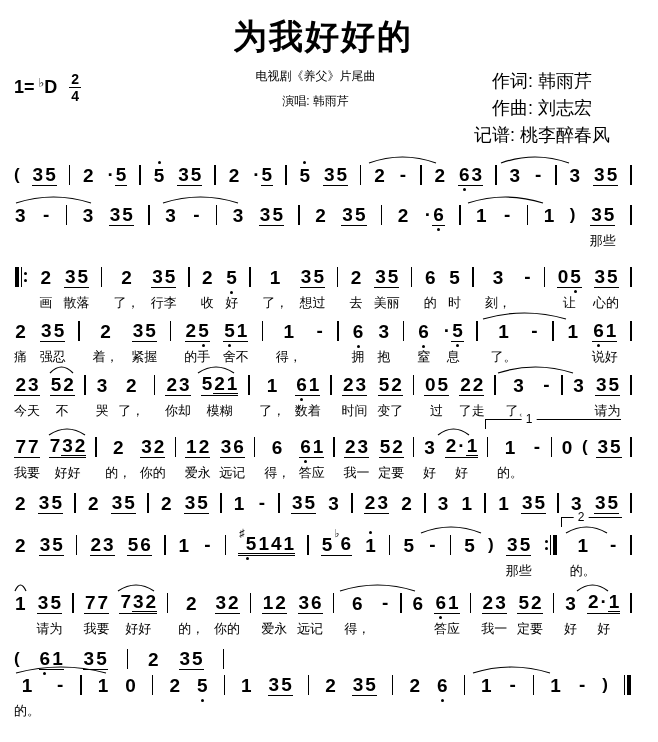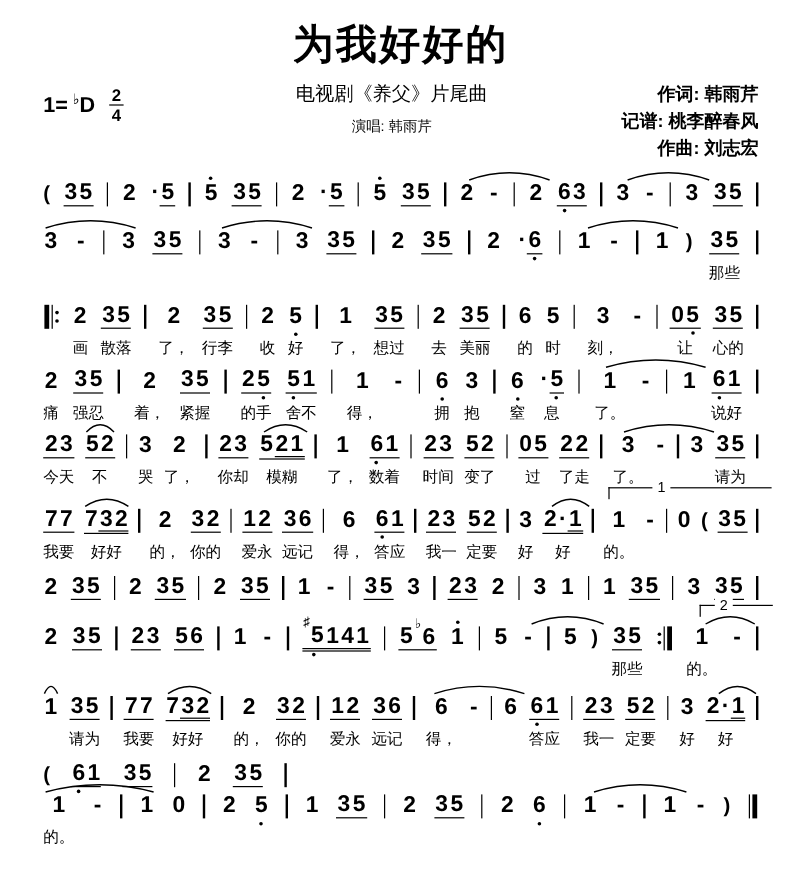--- a/index.html
+++ b/index.html
@@ -1,28 +1,28 @@
 <!DOCTYPE html>
 <html><head>
 <meta charset="utf-8">
 <style>
   html,body{margin:0;padding:0;background:#fff;color:#000;}
   body{width:658px;height:742px;font-family:"Liberation Sans","DejaVu Sans",sans-serif;overflow:hidden;}
-  .sheet{box-sizing:border-box;width:658px;height:742px;padding:8px 26px 0 36px;}
+  .sheet{box-sizing:border-box;width:658px;height:742px;padding:8px 26px 0 14px;}
   .title{text-align:center;font-size:34px;font-weight:bold;letter-spacing:2px;margin-top:6px;font-family:"Liberation Sans",sans-serif;}
   .meta{display:flex;margin-top:8px;align-items:flex-start;}
   .keysig{width:165px;font-size:18px;font-weight:bold;display:flex;align-items:center;padding-top:4px;}
   .flat{font-size:12px;position:relative;top:-5px;margin-left:4px;}
   .meter{display:inline-flex;flex-direction:column;align-items:center;font-size:14px;font-weight:bold;line-height:1;margin-left:12px;}
   .meter .num{border-bottom:1.5px solid #000;padding:0 2px 1px;}
   .meter .den{padding-top:1px;}
   .center-col{flex:1;text-align:center;}
-  .subtitle{font-size:16px;}
+  .subtitle{font-size:12px;}
   .singer{font-size:12px;margin-top:8px;}
-  .credits{width:180px;font-size:15px;line-height:1.5;text-align:right;font-weight:bold;}
+  .credits{width:180px;font-size:18px;line-height:1.5;text-align:center;}
   .lines{margin-top:2px;}
   .m-line{position:relative;display:flex;justify-content:space-between;align-items:flex-start;}
   .cell{display:flex;flex-direction:column;align-items:center;}
   .note{display:flex;align-items:center;height:24px;font-weight:bold;font-size:19px;white-space:nowrap;}
   .grp{display:inline-block;white-space:nowrap;line-height:1;}
   .nc{position:relative;display:inline-block;line-height:1;padding:0 1px;}
   .ug{display:inline-block;border-bottom:1.7px solid #000;padding-bottom:1px;line-height:1;white-space:nowrap;}
   .ug .ug{padding-bottom:0;}
   i.da,i.db{position:absolute;left:50%;margin-left:-1.5px;width:3px;height:3px;border-radius:50%;background:#000;}
   i.da{top:-5px;} i.db{bottom:-7px;}
@@ -54,22 +54,22 @@
         <span class="num">2</span>
         <span class="den">4</span>
       </span>
     </div>
     <div class="center-col">
       <div class="subtitle">电视剧《养父》片尾曲</div>
       <div class="singer">演唱: 韩雨芹</div>
     </div>
     <div class="credits">
       <div>作词: 韩雨芹</div>
+      <div>作曲: 刘志宏</div>
       <div>记谱: 桃李醉春风</div>
-      <div>作曲: 刘志宏</div>
     </div>
   </div>
   <div class="lines" id="lines">
       <div class="m-line" style="margin-top: 14px;">
         <div class="cell">
           <div class="note">
             <span class="paren">(</span>
           </div>
         </div>
         <div class="cell">

